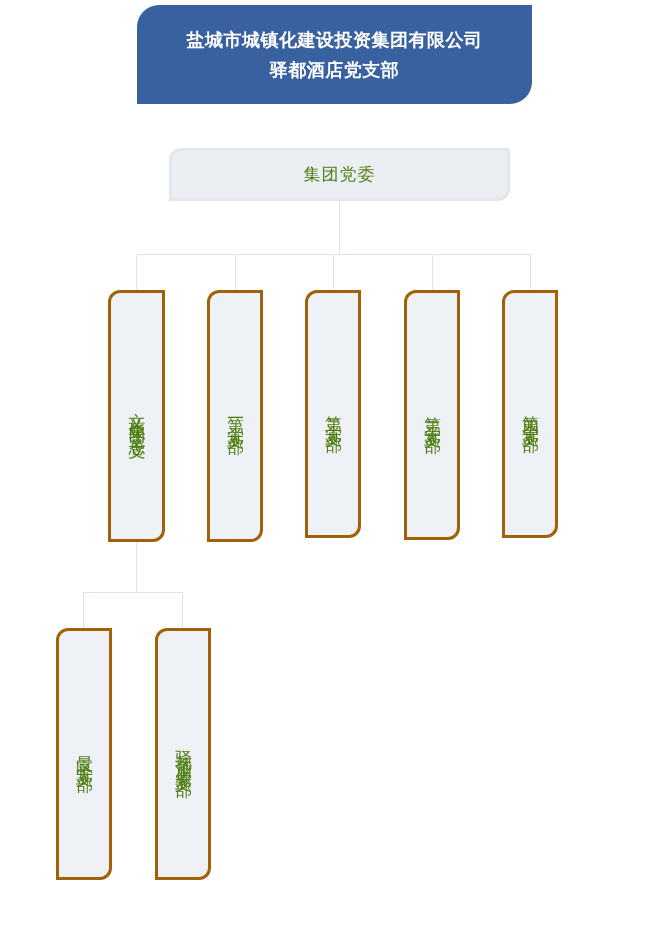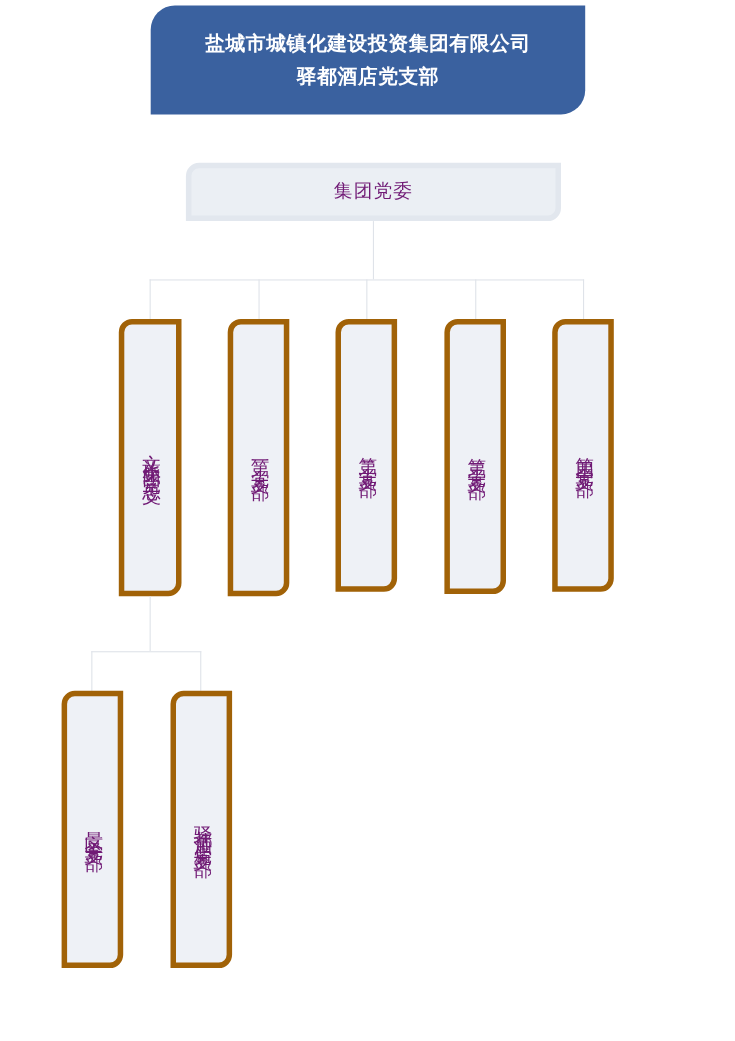--- a/index.html
+++ b/index.html
@@ -45,27 +45,27 @@
     line-height: 30px;
     letter-spacing: 0.5px;
     text-align: center;
     white-space: nowrap;
   }
 
   
   .node {
     position: absolute;
     background: #EEF1F6;
-    border: 5px solid #a16207;
+    border: 3px solid #a16207;
     border-radius: 12px 0 12px 0;
     box-sizing: border-box;
     display: flex;
     align-items: center;
     justify-content: center;
-    color: #701a75;
+    color: #4d7c0f;
   }
   .node-root {
     background: #EBEFF4;
     border-color: #E2E7EE;
   }
   .node-label-h {
     font-size: 17px;
     line-height: 1.2;
     letter-spacing: 1px;
     white-space: nowrap;

